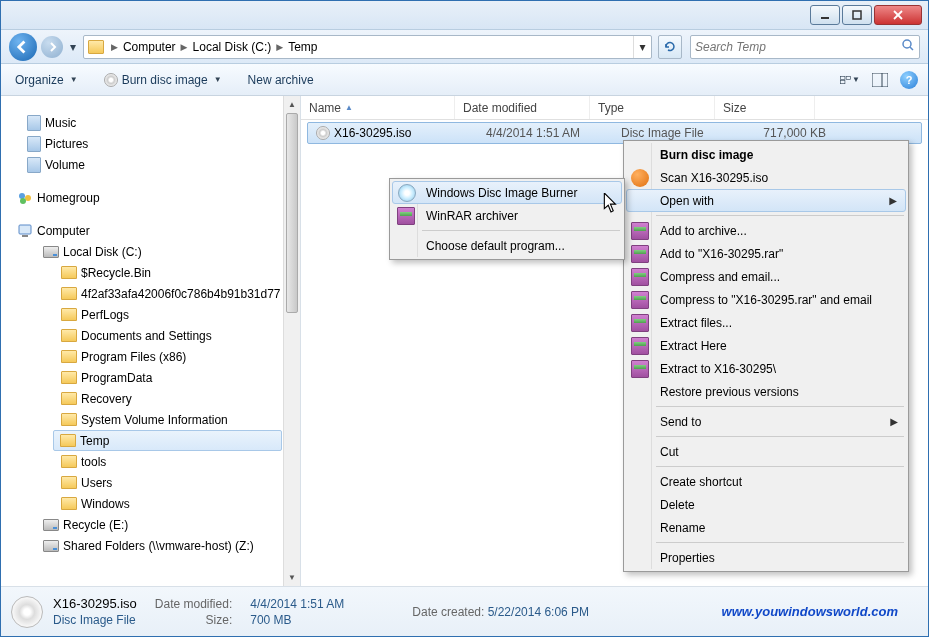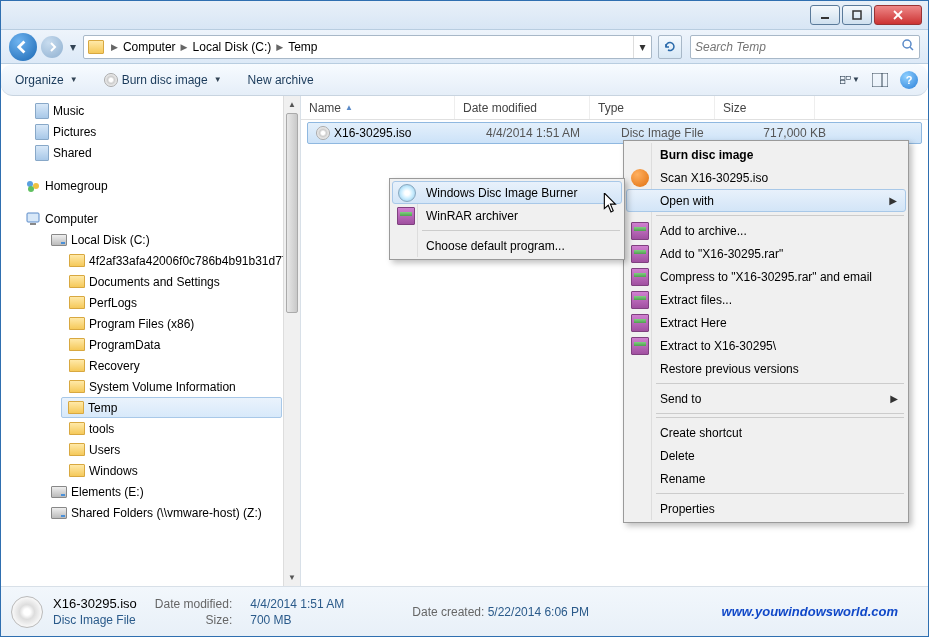--- a/index.html
+++ b/index.html
@@ -19,34 +19,34 @@
 .addressbar { flex:1; height:24px; border:1px solid #a8b8c8; background:#fff; display:flex; align-items:center; padding-left:4px; border-radius:2px; }
 .addressbar .crumb { padding: 0 2px; cursor:default; }
 .addressbar .sep { color:#666; padding:0 3px; font-size:9px; }
 .addr-drop { width:18px; text-align:center; color:#333; border-left:1px solid #ddd; height:100%; display:flex; align-items:center; justify-content:center;}
 .addr-refresh { width:24px; height:24px; border:1px solid #a8b8c8; background:linear-gradient(#f5faff,#d8e8f5); display:flex; align-items:center; justify-content:center; border-radius:2px; margin-left:2px;}
 .searchbox { width:230px; height:24px; border:1px solid #a8b8c8; background:#fff; display:flex; align-items:center; padding:0 4px; border-radius:2px; margin-left:4px;gap:35px; }
 .searchbox input { border:none; outline:none; flex:1; color:#888; font-style:italic; background:transparent;}
 .folder-icon-sm { width:16px; height:14px; background: linear-gradient(#ffe9a8,#f5c95a); border-radius:1px; border:1px solid #d8a840; margin-right:4px; flex-shrink:0;}
 
 
-.toolbar { height: 32px; background: linear-gradient(#f7fbff,#e5eef8); border-bottom:1px solid #c8d4e0; display:flex; align-items:center; padding:0 10px; gap:18px;border-radius:12px; }
+.toolbar { height: 32px; background: linear-gradient(#f7fbff,#e5eef8); border-bottom:1px solid #c8d4e0; display:flex; align-items:center; padding:0 10px; gap:18px; }
 .tool-item { color:#1a3a5a; display:flex; align-items:center; gap:4px; padding:2px 4px; cursor:default;}
 .tool-item .drop { font-size:8px; color:#345; margin-left:2px;}
 .toolbar-right { margin-left:auto; display:flex; align-items:center; gap:10px; color:#345;}
 .toolbar-right .ico { width:20px; height:18px; display:flex; align-items:center; justify-content:center;}
 .help-ico { width:18px; height:18px; border-radius:50%; background:radial-gradient(circle at 35% 30%, #8fd0ff, #2a7fd8); color:#fff; display:flex; align-items:center; justify-content:center; font-weight:bold; font-size:11px;}
 
 
 .main { display:flex; height: calc(100% - 29px - 34px - 32px - 50px); }
 .sidebar { width:300px; border-right:1px solid #d8e0e8; background:#fff; position:relative; overflow:hidden;}
 .sidebar-scroll { position:absolute; right:0; top:0; width:17px; height:100%; background:#f0f0f0; border-left:1px solid #ddd;}
 .sidebar-scroll .up, .sidebar-scroll .down { height:17px; background:#f0f0f0; display:flex; align-items:center; justify-content:center; font-size:8px; color:#555;}
 .sidebar-scroll .thumb { position:absolute; top:17px; left:2px; right:2px; height:200px; background:linear-gradient(to right,#e8e8e8,#c8c8c8); border:1px solid #aaa; border-radius:2px;}
-.tree { padding: 4px 0 4px 4px; margin-left: 8px; }
+.tree { padding: 16px 0 4px 4px; }
 .tree-item { display:flex; align-items:center; height:21px; padding-left: 22px; gap:4px; cursor:default; white-space:nowrap;}
 .tree-item.l1 { padding-left: 38px; }
 .tree-item.l2 { padding-left: 56px; }
 .tree-item.root { padding-left: 12px; font-weight:normal;}
 .tree-item.sel { background: linear-gradient(#eaf3fc,#d8e9fa); border:1px solid #a8c8e8; border-radius:2px; margin:0 18px 0 48px; padding-left:6px;}
 .tree-spacer { height:12px; }
 .glyph { width:16px; height:16px; display:inline-flex; align-items:center; justify-content:center; flex-shrink:0;}
 .folder-glyph { width:16px; height:13px; background:linear-gradient(#ffe9a8,#f5c95a); border:1px solid #d8a840; border-radius:1px 1px 0 0;}
 .drive-glyph { width:16px; height:12px; background:linear-gradient(#eee,#bbb); border:1px solid #888; border-radius:1px; position:relative;}
 .drive-glyph:after{content:"";position:absolute;bottom:1px;right:1px;width:4px;height:2px;background:#4a90d8;}
@@ -190,21 +190,21 @@
       <div class="tree-item">
           <span class="glyph lib-glyph"></span>
           <span>Music</span>
         </div>
       <div class="tree-item">
           <span class="glyph lib-glyph"></span>
           <span>Pictures</span>
         </div>
       <div class="tree-item">
           <span class="glyph lib-glyph"></span>
-          <span>Shared</span>
+          <span>Volume</span>
         </div>
       <div class="tree-spacer"></div>
       <div class="tree-item root">
           <span class="glyph">
             <svg width="16" height="16" viewBox="0 0 16 16">
               <circle cx="5" cy="6" r="3" fill="#5aa0e0"></circle>
               <circle cx="11" cy="8" r="3" fill="#f0c040"></circle>
               <circle cx="6" cy="11" r="3" fill="#60c060"></circle>
             </svg>
           </span>
@@ -220,29 +220,33 @@
           </span>
           <span>Computer</span>
         </div>
       <div class="tree-item l1">
           <span class="glyph drive-glyph"></span>
           <span>Local Disk (C:)</span>
         </div>
       <div id="c-folders">
           <div class="tree-item l2">
             <span class="glyph folder-glyph"></span>
+            <span>$Recycle.Bin</span>
+          </div>
+          <div class="tree-item l2">
+            <span class="glyph folder-glyph"></span>
             <span>4f2af33afa42006f0c786b4b91b31d77</span>
           </div>
           <div class="tree-item l2">
             <span class="glyph folder-glyph"></span>
+            <span>PerfLogs</span>
+          </div>
+          <div class="tree-item l2">
+            <span class="glyph folder-glyph"></span>
             <span>Documents and Settings</span>
-          </div>
-          <div class="tree-item l2">
-            <span class="glyph folder-glyph"></span>
-            <span>PerfLogs</span>
           </div>
           <div class="tree-item l2">
             <span class="glyph folder-glyph"></span>
             <span>Program Files (x86)</span>
           </div>
           <div class="tree-item l2">
             <span class="glyph folder-glyph"></span>
             <span>ProgramData</span>
           </div>
           <div class="tree-item l2">
@@ -265,21 +269,21 @@
             <span class="glyph folder-glyph"></span>
             <span>Users</span>
           </div>
           <div class="tree-item l2">
             <span class="glyph folder-glyph"></span>
             <span>Windows</span>
           </div>
         </div>
       <div class="tree-item l1">
           <span class="glyph drive-glyph"></span>
-          <span>Elements (E:)</span>
+          <span>Recycle (E:)</span>
         </div>
       <div class="tree-item l1">
           <span class="glyph drive-glyph"></span>
           <span>Shared Folders (\\vmware-host) (Z:)</span>
         </div>
     </div>
     <div class="sidebar-scroll">
       <div class="up">▲</div>
       <div class="thumb"></div>
       <div class="down" style="position:absolute;bottom:0;width:100%;">▼</div>
@@ -350,20 +354,24 @@
   <div class="ctx-item">
       <span class="mico winrar-ico"></span>
       <span>Add to archive...</span>
     </div>
   <div class="ctx-item">
       <span class="mico winrar-ico"></span>
       <span>Add to "X16-30295.rar"</span>
     </div>
   <div class="ctx-item">
       <span class="mico winrar-ico"></span>
+      <span>Compress and email...</span>
+    </div>
+  <div class="ctx-item">
+      <span class="mico winrar-ico"></span>
       <span>Compress to "X16-30295.rar" and email</span>
     </div>
   <div class="ctx-item">
       <span class="mico winrar-ico"></span>
       <span>Extract files...</span>
     </div>
   <div class="ctx-item">
       <span class="mico winrar-ico"></span>
       <span>Extract Here</span>
     </div>
@@ -373,20 +381,23 @@
     </div>
   <div class="ctx-item">
       <span>Restore previous versions</span>
     </div>
   <div class="ctx-sep"></div>
   <div class="ctx-item">
       <span>Send to</span>
       <span class="sub-arrow">▶</span>
     </div>
   <div class="ctx-sep"></div>
+  <div class="ctx-item">
+      <span>Cut</span>
+    </div>
   <div class="ctx-sep"></div>
   <div class="ctx-item">
       <span>Create shortcut</span>
     </div>
   <div class="ctx-item">
       <span>Delete</span>
     </div>
   <div class="ctx-item">
       <span>Rename</span>
     </div>

